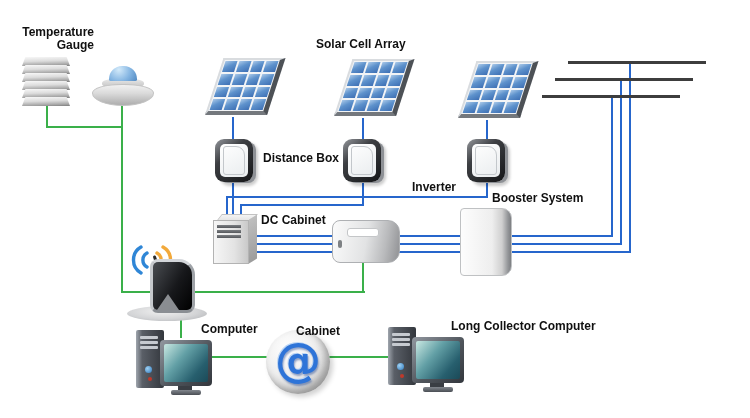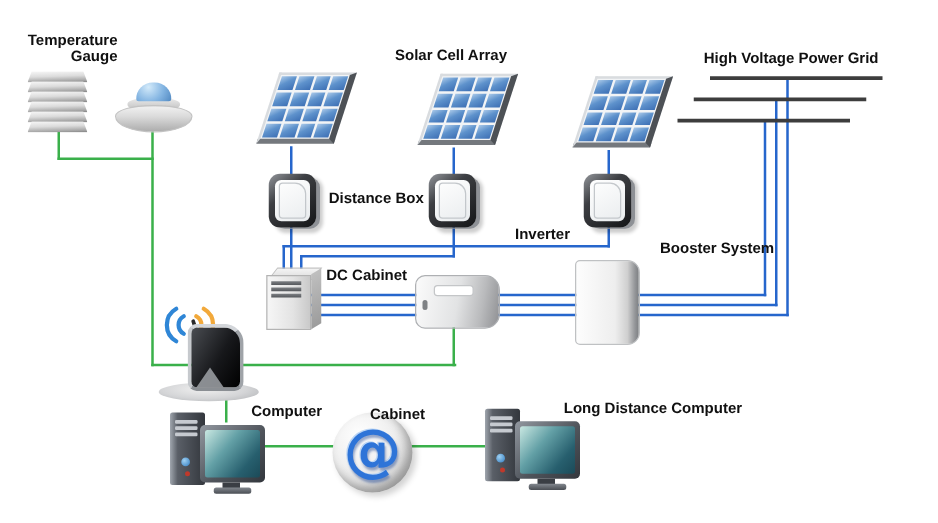--- a/index.html
+++ b/index.html
@@ -271,22 +271,21 @@
     <div class="pc-mon">
         <div class="pc-screen"></div>
       </div>
   </div>
 
   <div class="lbl center" style="left:2px;top:26px;width:92px;">
     <span>Temperature</span><br>
     <span>Gauge</span>
   </div>
   <div class="lbl" style="left:316px;top:38px;">Solar Cell Array</div>
-  <div class="lbl" style="left:563px;top:40px;">High Voltage Power Grid</div>
   <div class="lbl" style="left:263px;top:152px;">Distance Box</div>
   <div class="lbl" style="left:412px;top:181px;">Inverter</div>
-  <div class="lbl" style="left:528px;top:192px;">Booster System</div>
+  <div class="lbl" style="left:492px;top:192px;">Booster System</div>
   <div class="lbl" style="left:261px;top:214px;">DC Cabinet</div>
   <div class="lbl" style="left:201px;top:323px;">Computer</div>
   <div class="lbl" style="left:296px;top:325px;">Cabinet</div>
-  <div class="lbl" style="left:451px;top:320px;">Long Distance Computer</div>
+  <div class="lbl" style="left:451px;top:320px;">Long Collector Computer</div>
 
 </div>
 
 </body></html>

